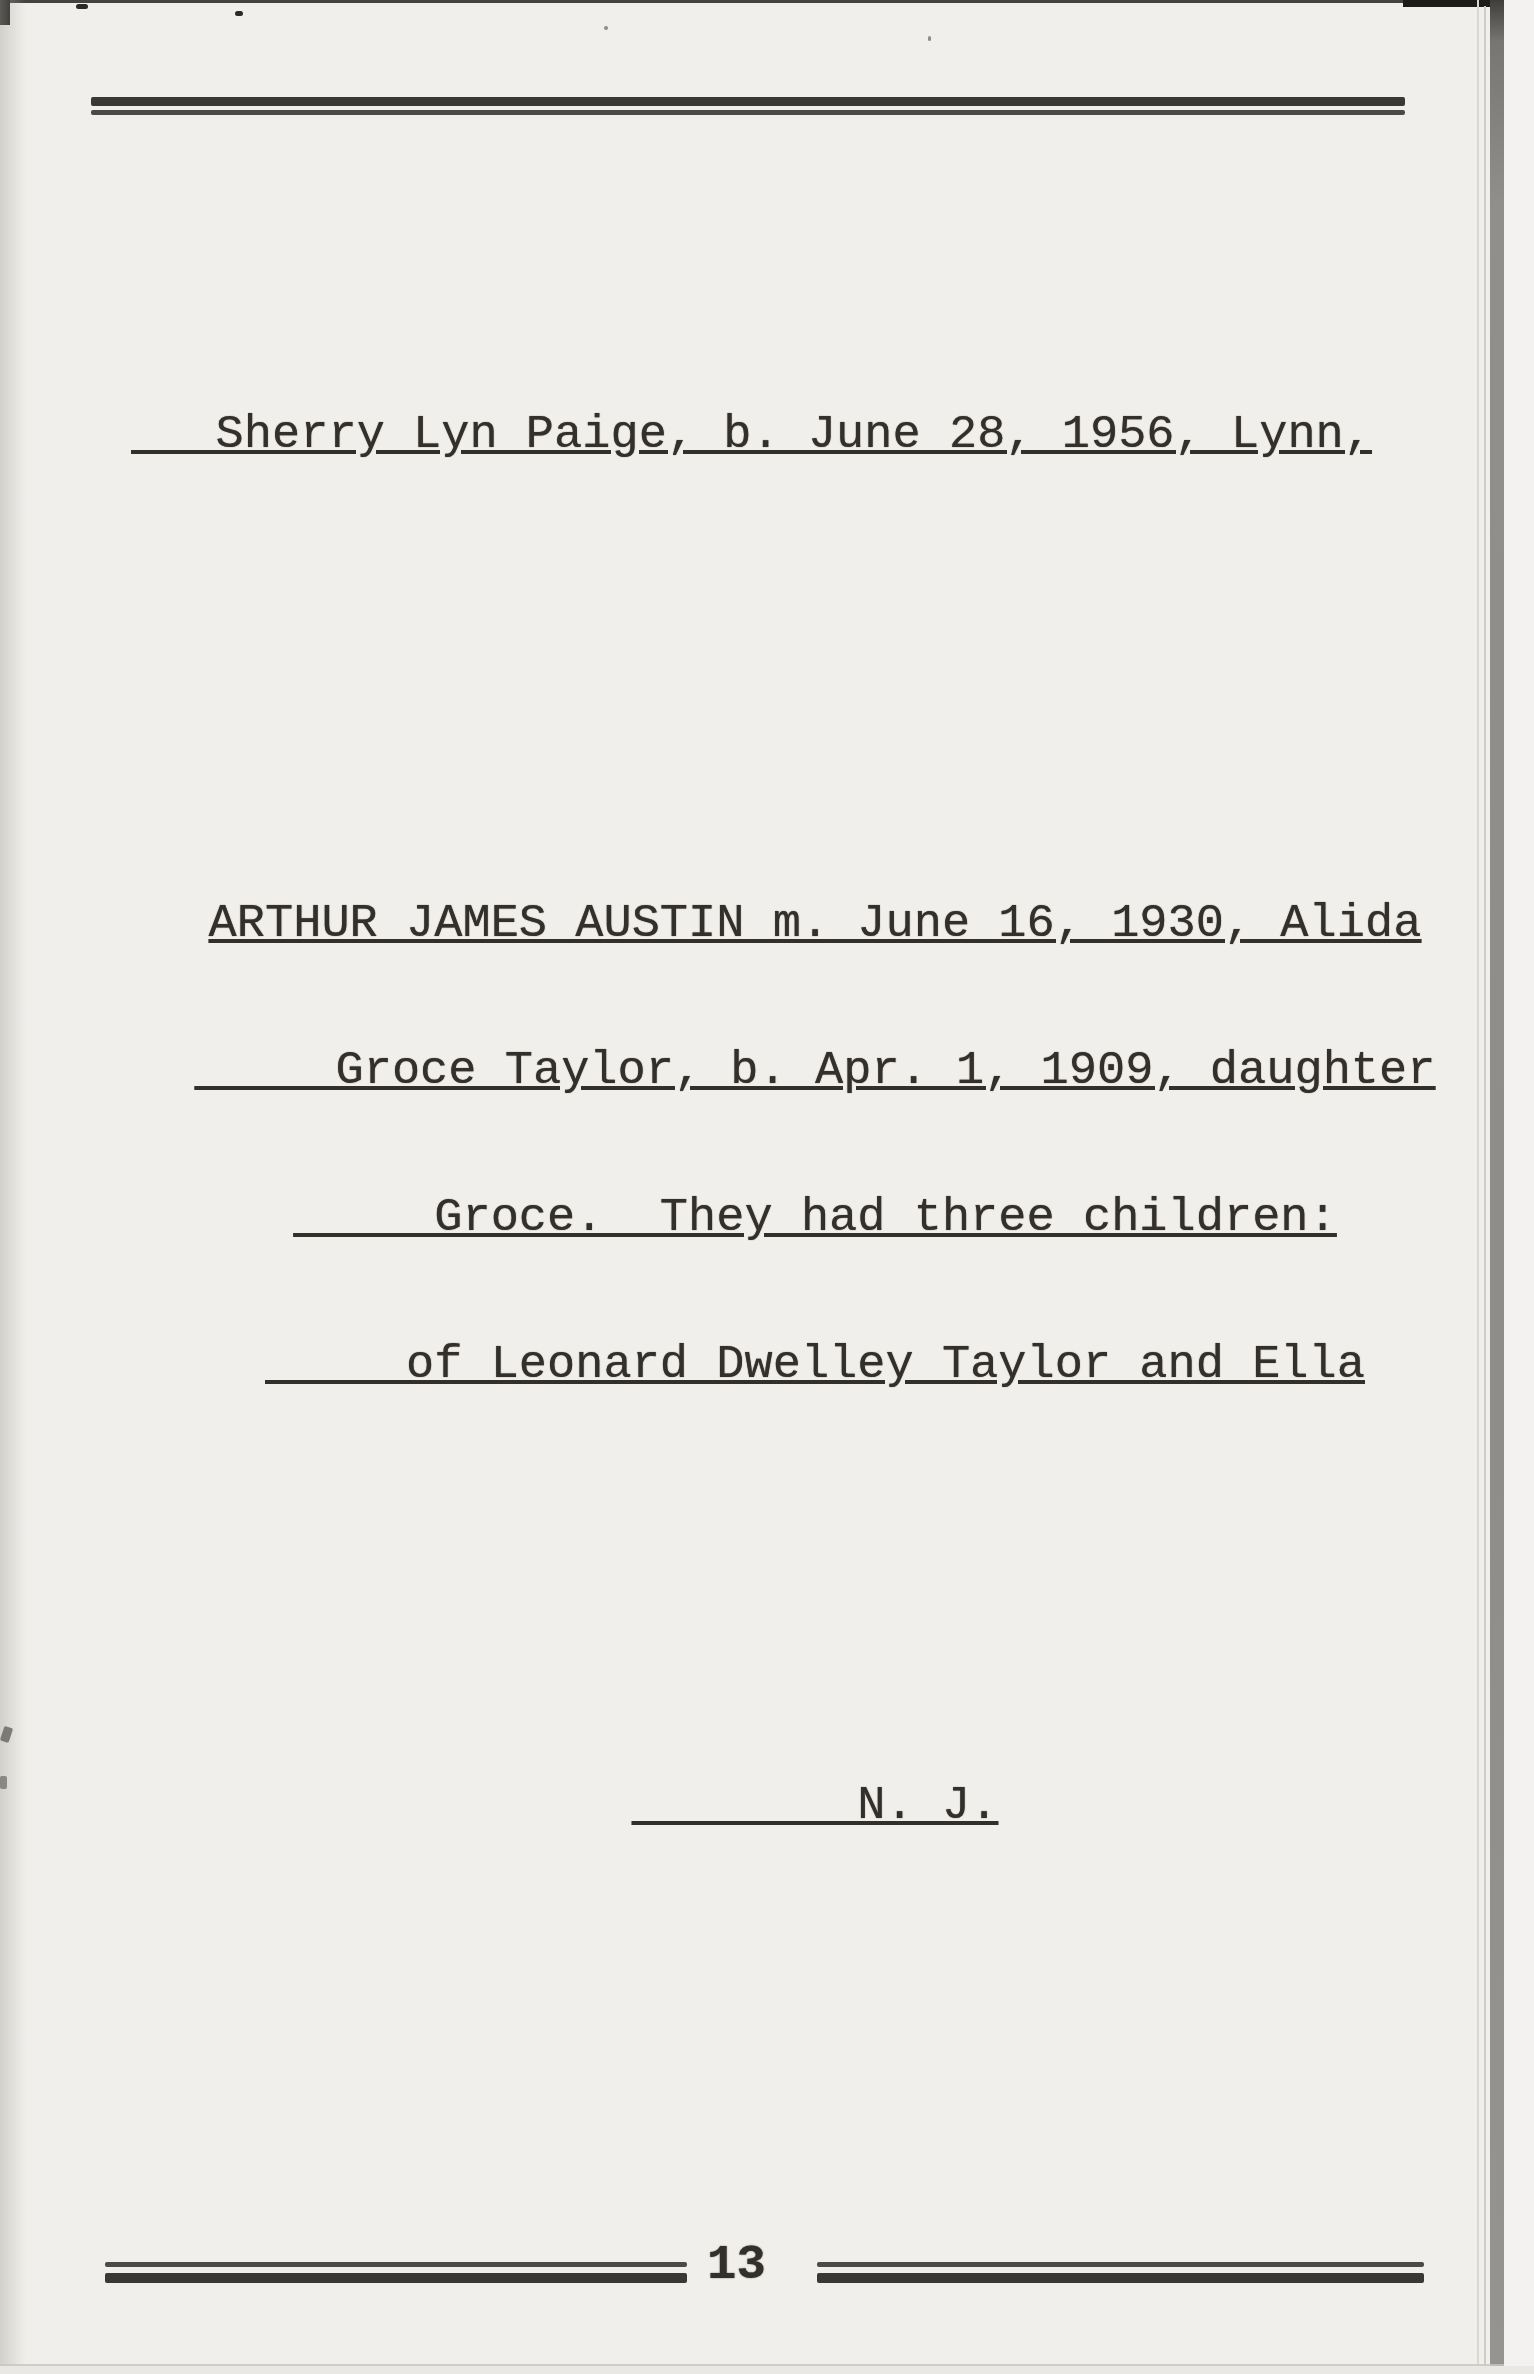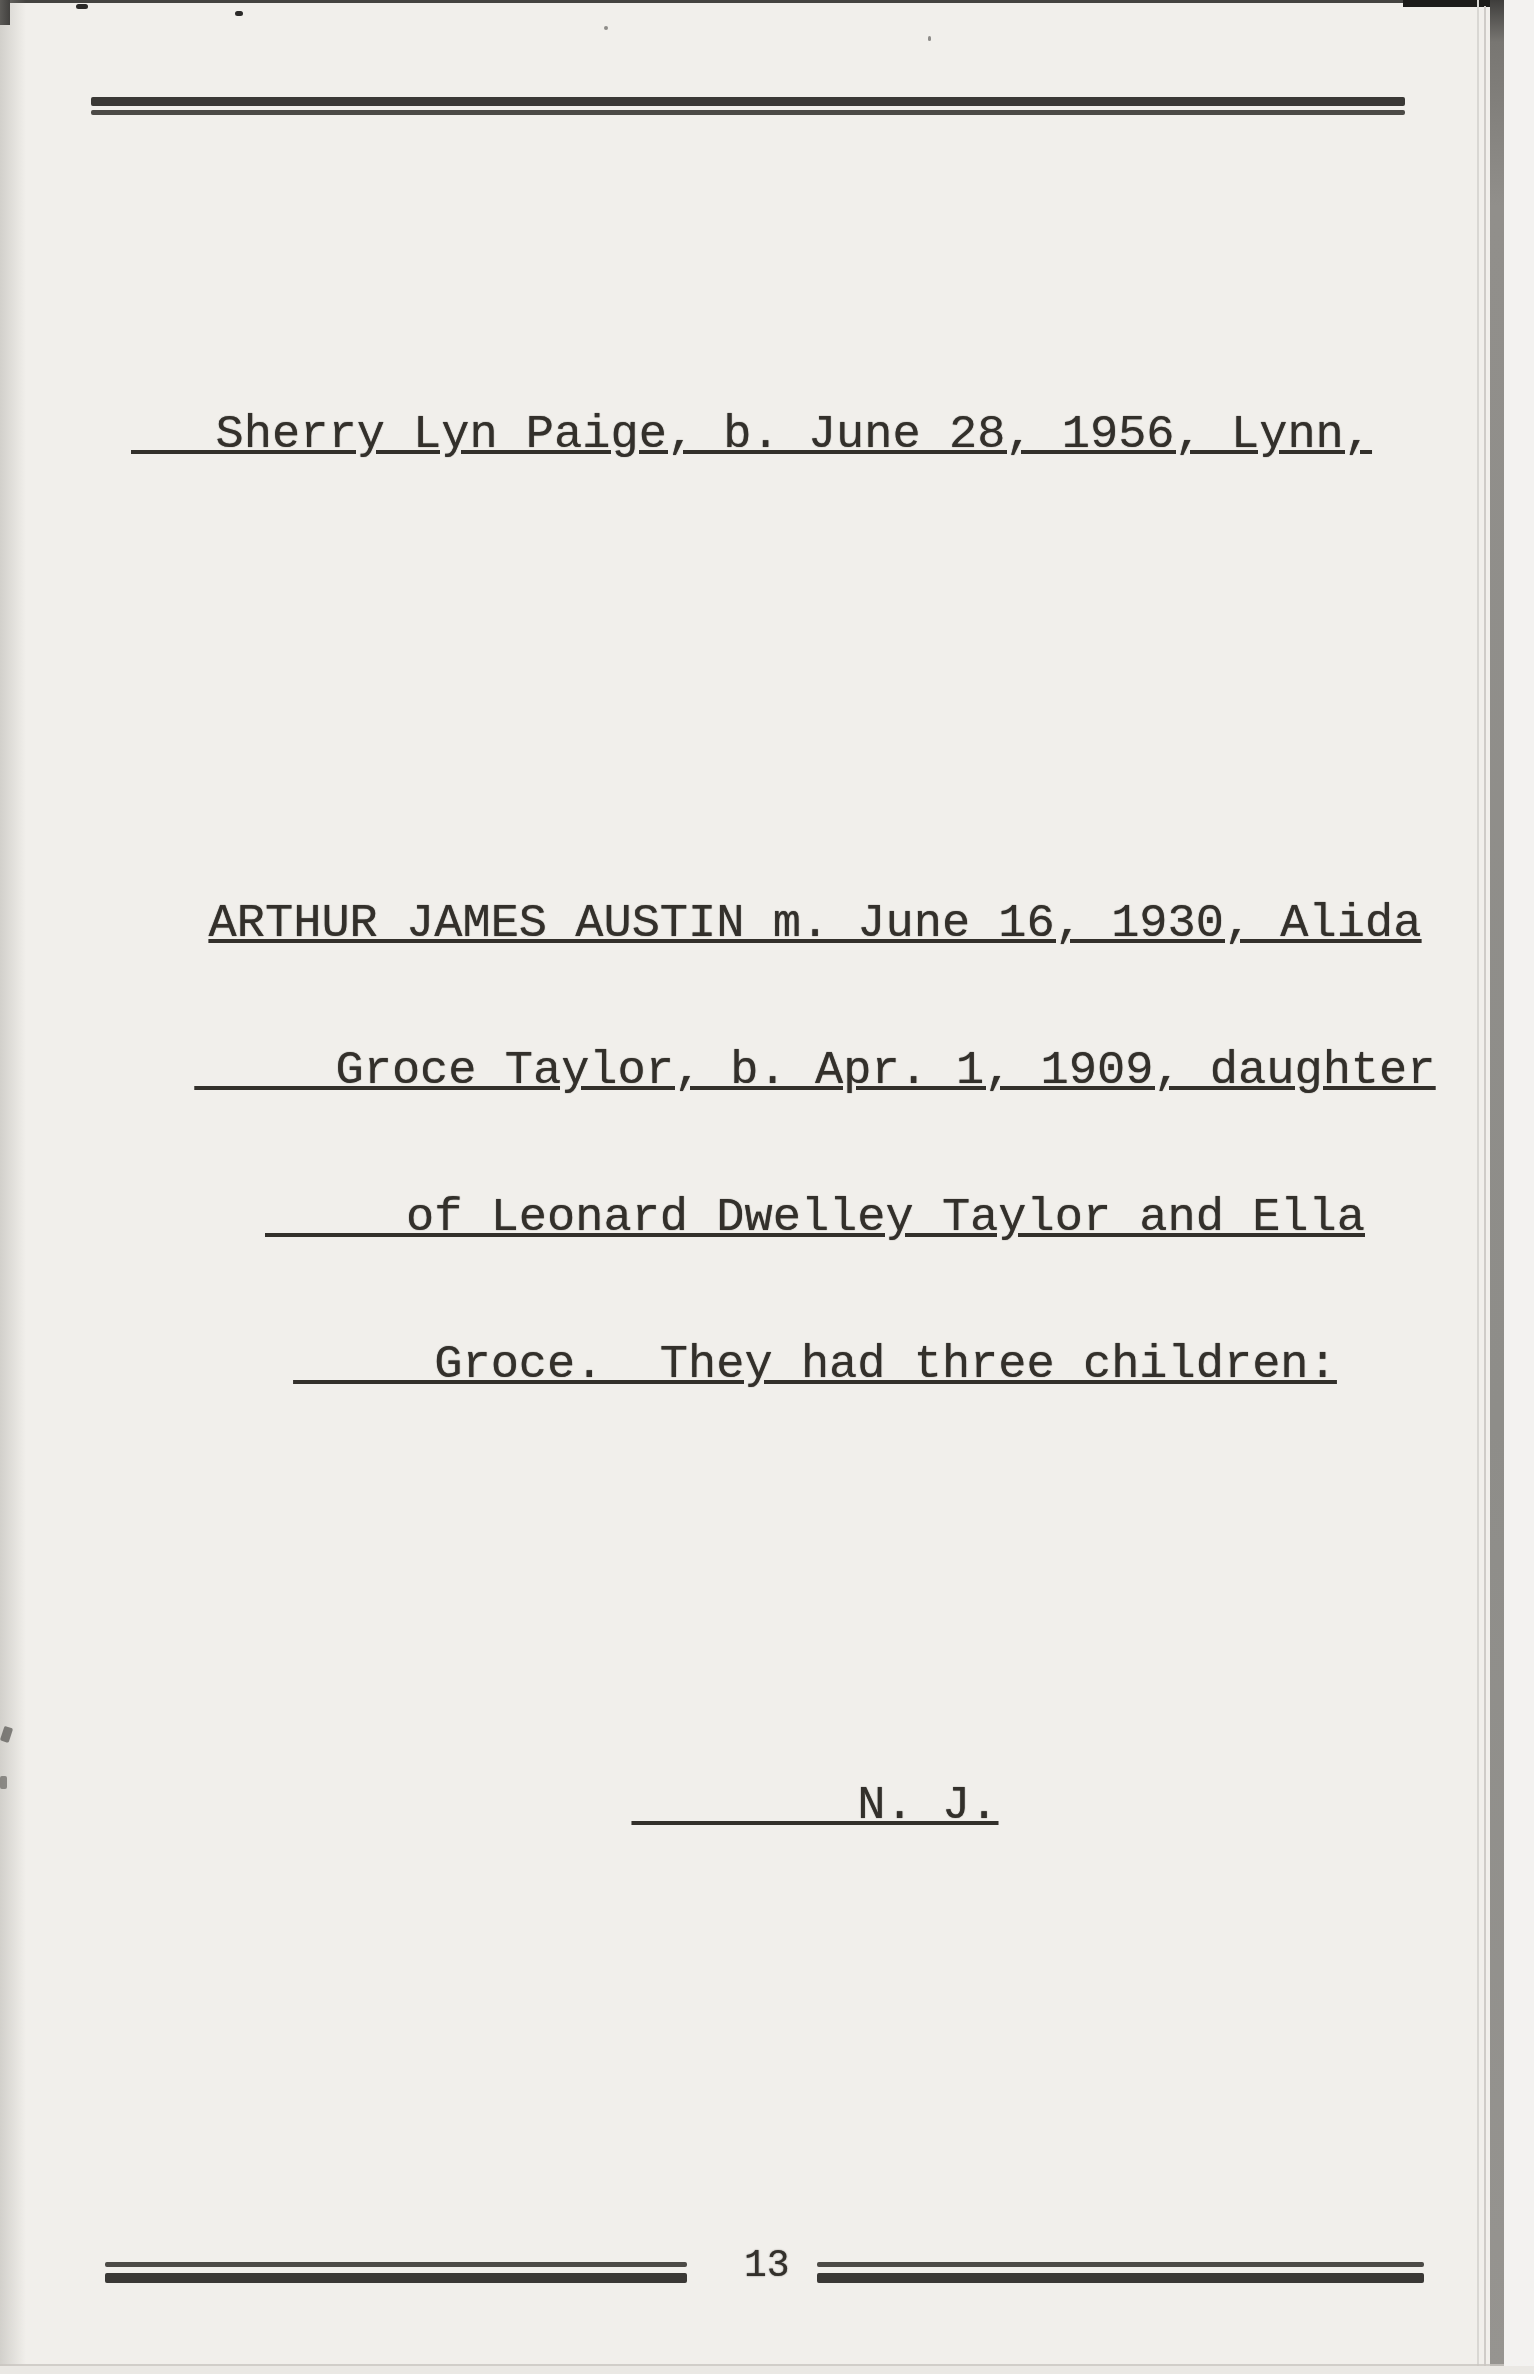--- a/index.html
+++ b/index.html
@@ -43,23 +43,23 @@
     position:absolute;left:131px;top:165px;width:1368px;
     color:var(--ink,#33302b);
     font-size:47px;line-height:49px;
     white-space:pre;
     text-shadow:0 0 1.1px rgba(45,42,38,.8);
   }
   .entry + .entry{margin-top:49px;text-align:center;}
   .entry.gap2{margin-top:97px;}
   .line{height:49px;text-decoration:underline;}
   .page-number{
-    position:absolute;left:744px;top:2241px;
+    position:absolute;left:707px;top:2241px;
     color:var(--ink,#33302b);
-    font-size:38px;line-height:49px;font-weight:normal;
+    font-size:49px;line-height:49px;font-weight:bold;
     text-shadow:0 0 1.4px rgba(45,42,38,.85);
   }
 </style>
 </head>
 <body>
 
 <div>
 
   <div class="top-hairline"></div>
   <div class="top-hairline-thick"></div>
@@ -83,22 +83,22 @@
 
   <main class="body-text">
 
     <section class="entry">
       <div class="line">   Sherry Lyn Paige, b. June 28, 1956, Lynn,</div>
     </section>
 
     <section class="entry gap2">
       <div class="line">ARTHUR JAMES AUSTIN m. June 16, 1930, Alida</div>
       <div class="line">     Groce Taylor, b. Apr. 1, 1909, daughter</div>
+      <div class="line">     Groce.  They had three children:</div>
       <div class="line">     of Leonard Dwelley Taylor and Ella</div>
-      <div class="line">     Groce.  They had three children:</div>
     </section>
 
     <section class="entry">
       <div class="line">        N. J.</div>
       
       
       
       
     </section>
 

